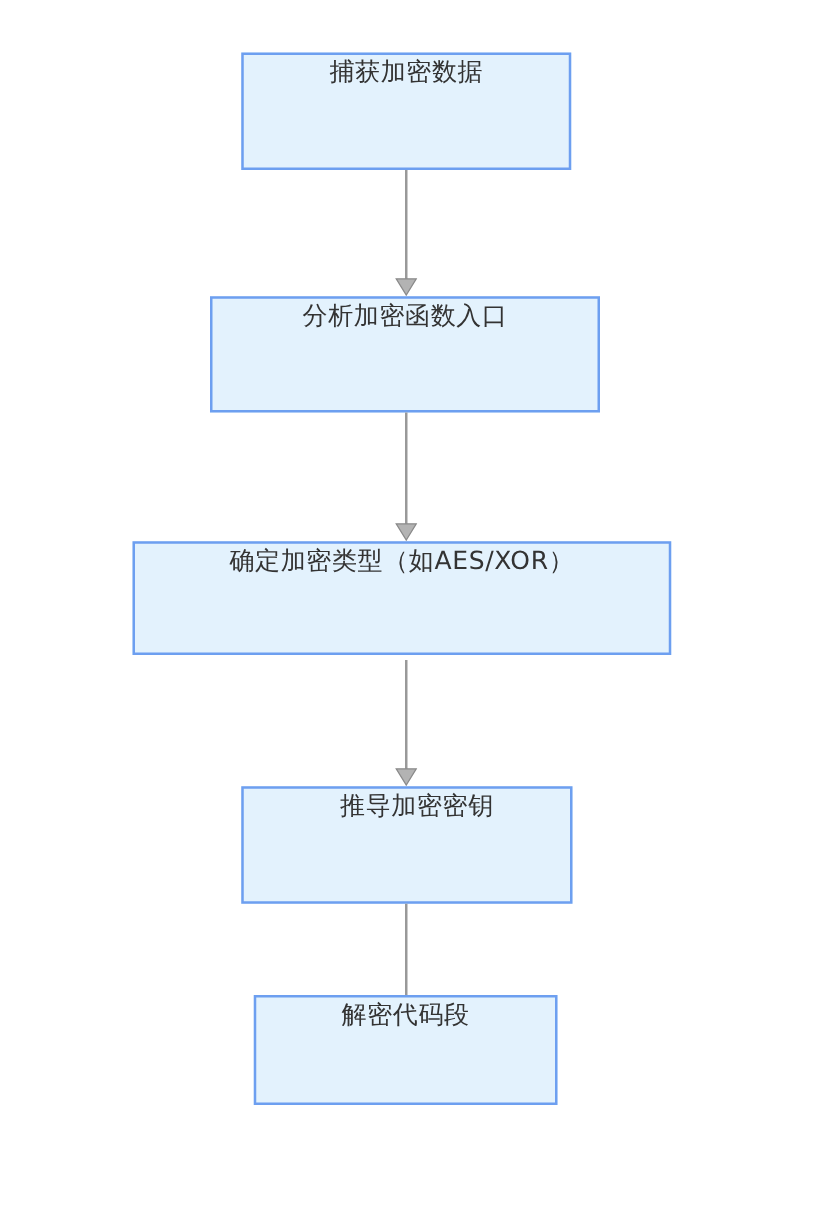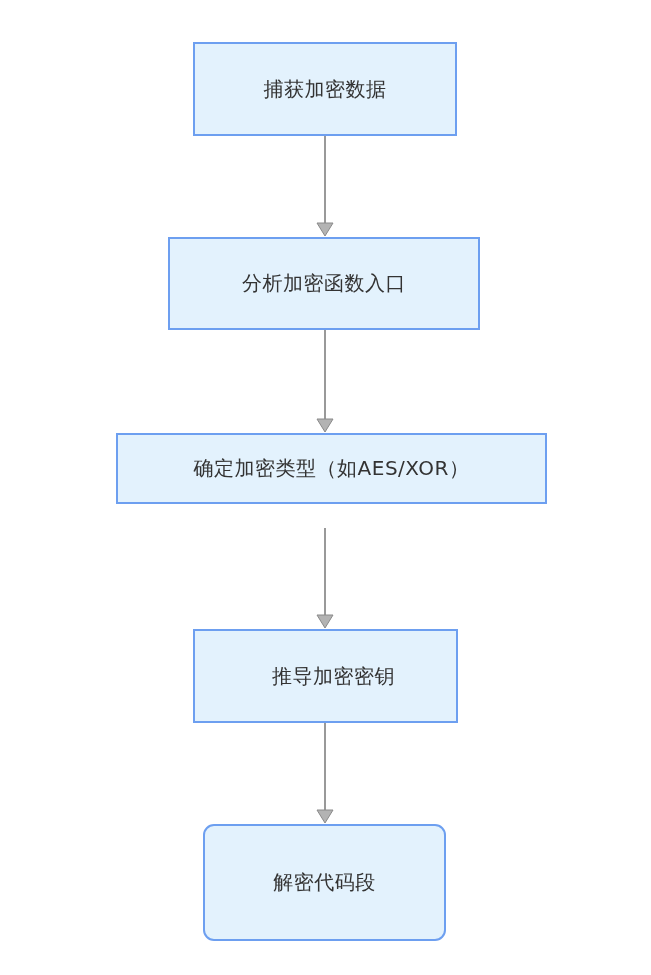--- a/index.html
+++ b/index.html
@@ -14,32 +14,32 @@
     height: 975px;
     background: #ffffff;
     overflow: hidden;
   }
   .flow-node {
     position: absolute;
     box-sizing: border-box;
     background: #e3f2fd;
     border: 2px solid #6d9ff0;
     display: flex;
-    align-items: center;
+    align-items: flex-start;
     justify-content: center;
     text-align: center;
     font-size: 20px;
     color: #333333;
     letter-spacing: 0.5px;
   }
   .node-1 { left: 193px; top: 42px;  width: 264px; height: 94px; }
   .node-2 { left: 168px; top: 237px; width: 312px; height: 93px; }
-  .node-3 { left: 116px; top: 433px; width: 431px; height: 71px; }
+  .node-3 { left: 106px; top: 433px; width: 431px; height: 91px; }
   .node-4 { left: 193px; top: 629px; width: 265px; height: 94px; padding-left: 16px; }
-  .node-5 { left: 203px; top: 824px; width: 243px; height: 117px; border-radius: 11px; }
+  .node-5 { left: 203px; top: 796px; width: 243px; height: 88px; }
 
   .flow-arrow {
     position: absolute;
     left: 316px;       
     width: 18px;
   }
   .arrow-1 { top: 136px; height: 101px; }
   .arrow-2 { top: 330px; height: 103px; }
   .arrow-3 { top: 528px; height: 101px; }
   .arrow-4 { top: 723px; height: 101px; }

